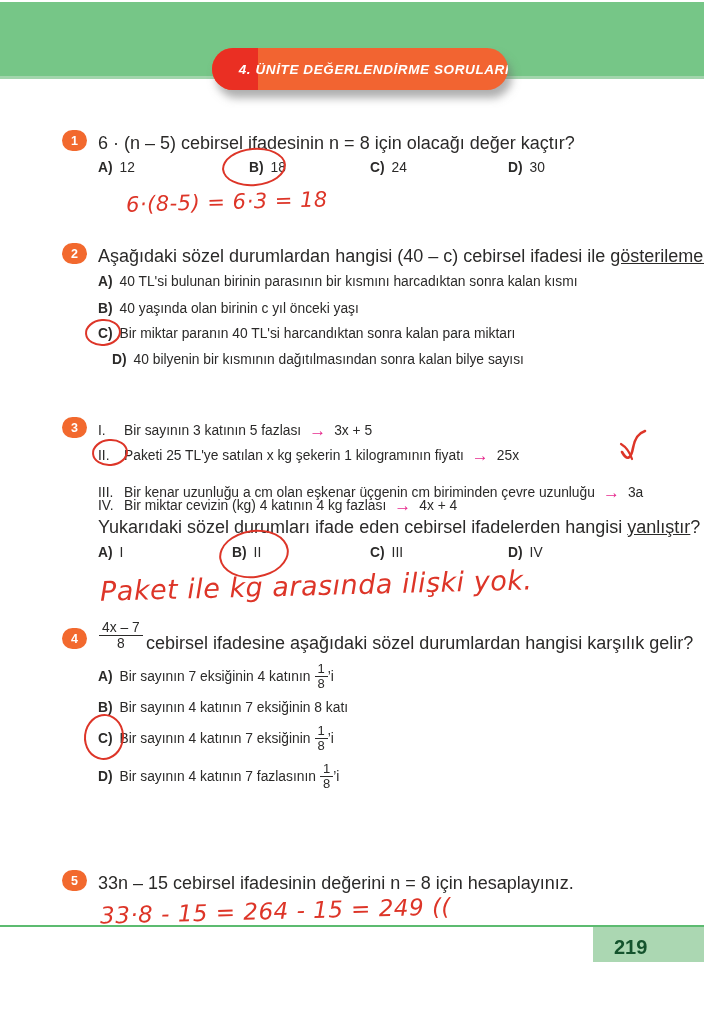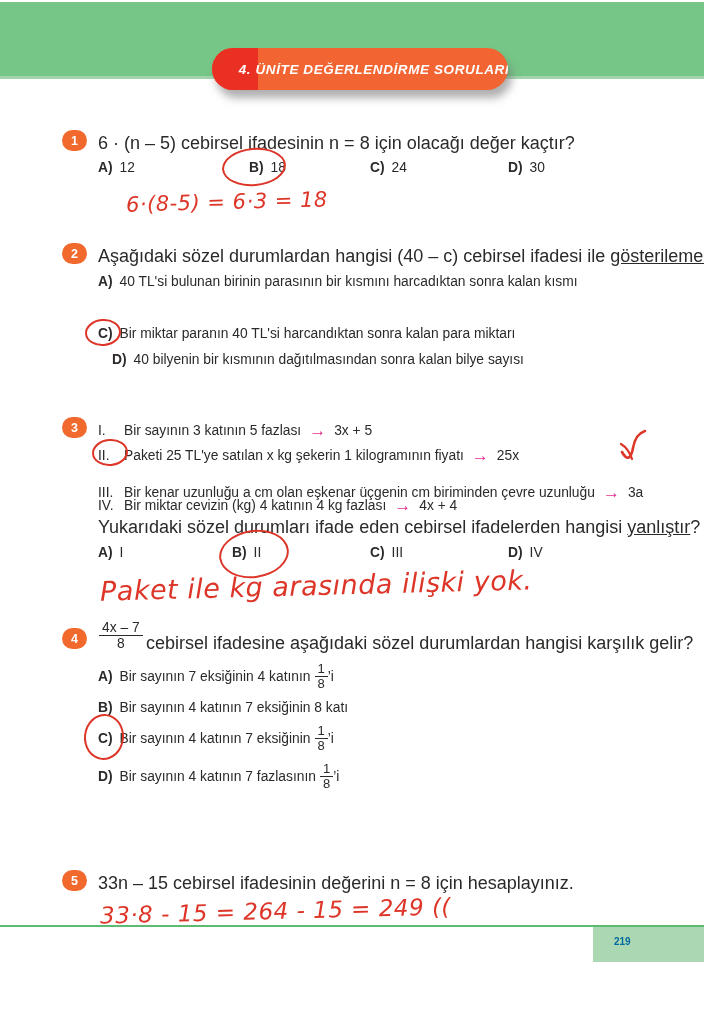--- a/index.html
+++ b/index.html
@@ -35,21 +35,21 @@
 
   .frac { display:inline-block; text-align:center; vertical-align:middle; line-height:1.1; }
   .frac .num { display:block; padding:0 3px; }
   .frac .den { display:block; border-top:1.4px solid #2b2a29; }
   .bigfrac { position:absolute; font-size:13.8px; }
   .smallfrac { font-size:13px; margin-left:4px; }
   .fracline { display:flex; align-items:center; }
 
   .footer-line { position:absolute; left:0; top:925px; width:717px; height:2px; background:#5cbb70; }
   .footer-box { position:absolute; left:593px; top:927px; width:124px; height:35px; background:#abd7b2; }
-  .page-number { position:absolute; left:21px; top:9px; font-weight:bold; font-size:10px; color:#0369a1; }
+  .page-number { position:absolute; left:21px; top:9px; font-weight:bold; font-size:20px; color:#14532d; }
 
   .margin-check { position:absolute; }
 </style>
 </head>
 <body>
 
 <div class="page">
 
   <div class="header-bar"></div>
   <div class="header-strip"></div>
@@ -75,20 +75,23 @@
   </div>
   <div class="circle" style="left:222px; top:148px; width:64px; height:38px;"></div>
   <div class="hw" style="left:126px; top:190px; font-size:21px;">6·(8-5) = 6·3 = 18</div>
 
   <div class="badge" style="left:62px; top:243px;">2</div>
   <div class="qtext" style="left:98px; top:246px;">
     <span>Aşağıdaki sözel durumlardan hangisi (40 – c) cebirsel ifadesi ile </span><span class="underl">gösterilemez</span><span>?</span>
   </div>
   <div class="optrow" style="left:98px; top:274px;">
     <span class="opt-label">A)</span><span>40 TL'si bulunan birinin parasının bir kısmını harcadıktan sonra kalan kısmı</span>
+  </div>
+  <div class="optrow" style="left:98px; top:301px;">
+    <span class="opt-label">B)</span><span>40 yaşında olan birinin c yıl önceki yaşı</span>
   </div>
   <div class="optrow" style="left:98px; top:326px;">
     <span class="opt-label">C)</span><span>Bir miktar paranın 40 TL'si harcandıktan sonra kalan para miktarı</span>
   </div>
   <div class="optrow" style="left:112px; top:352px;">
     <span class="opt-label">D)</span><span>40 bilyenin bir kısmının dağıtılmasından sonra kalan bilye sayısı</span>
   </div>
   <div class="circle" style="left:85px; top:319px; width:36px; height:27px;"></div>
 
   <div class="badge" style="left:62px; top:417px;">3</div>

